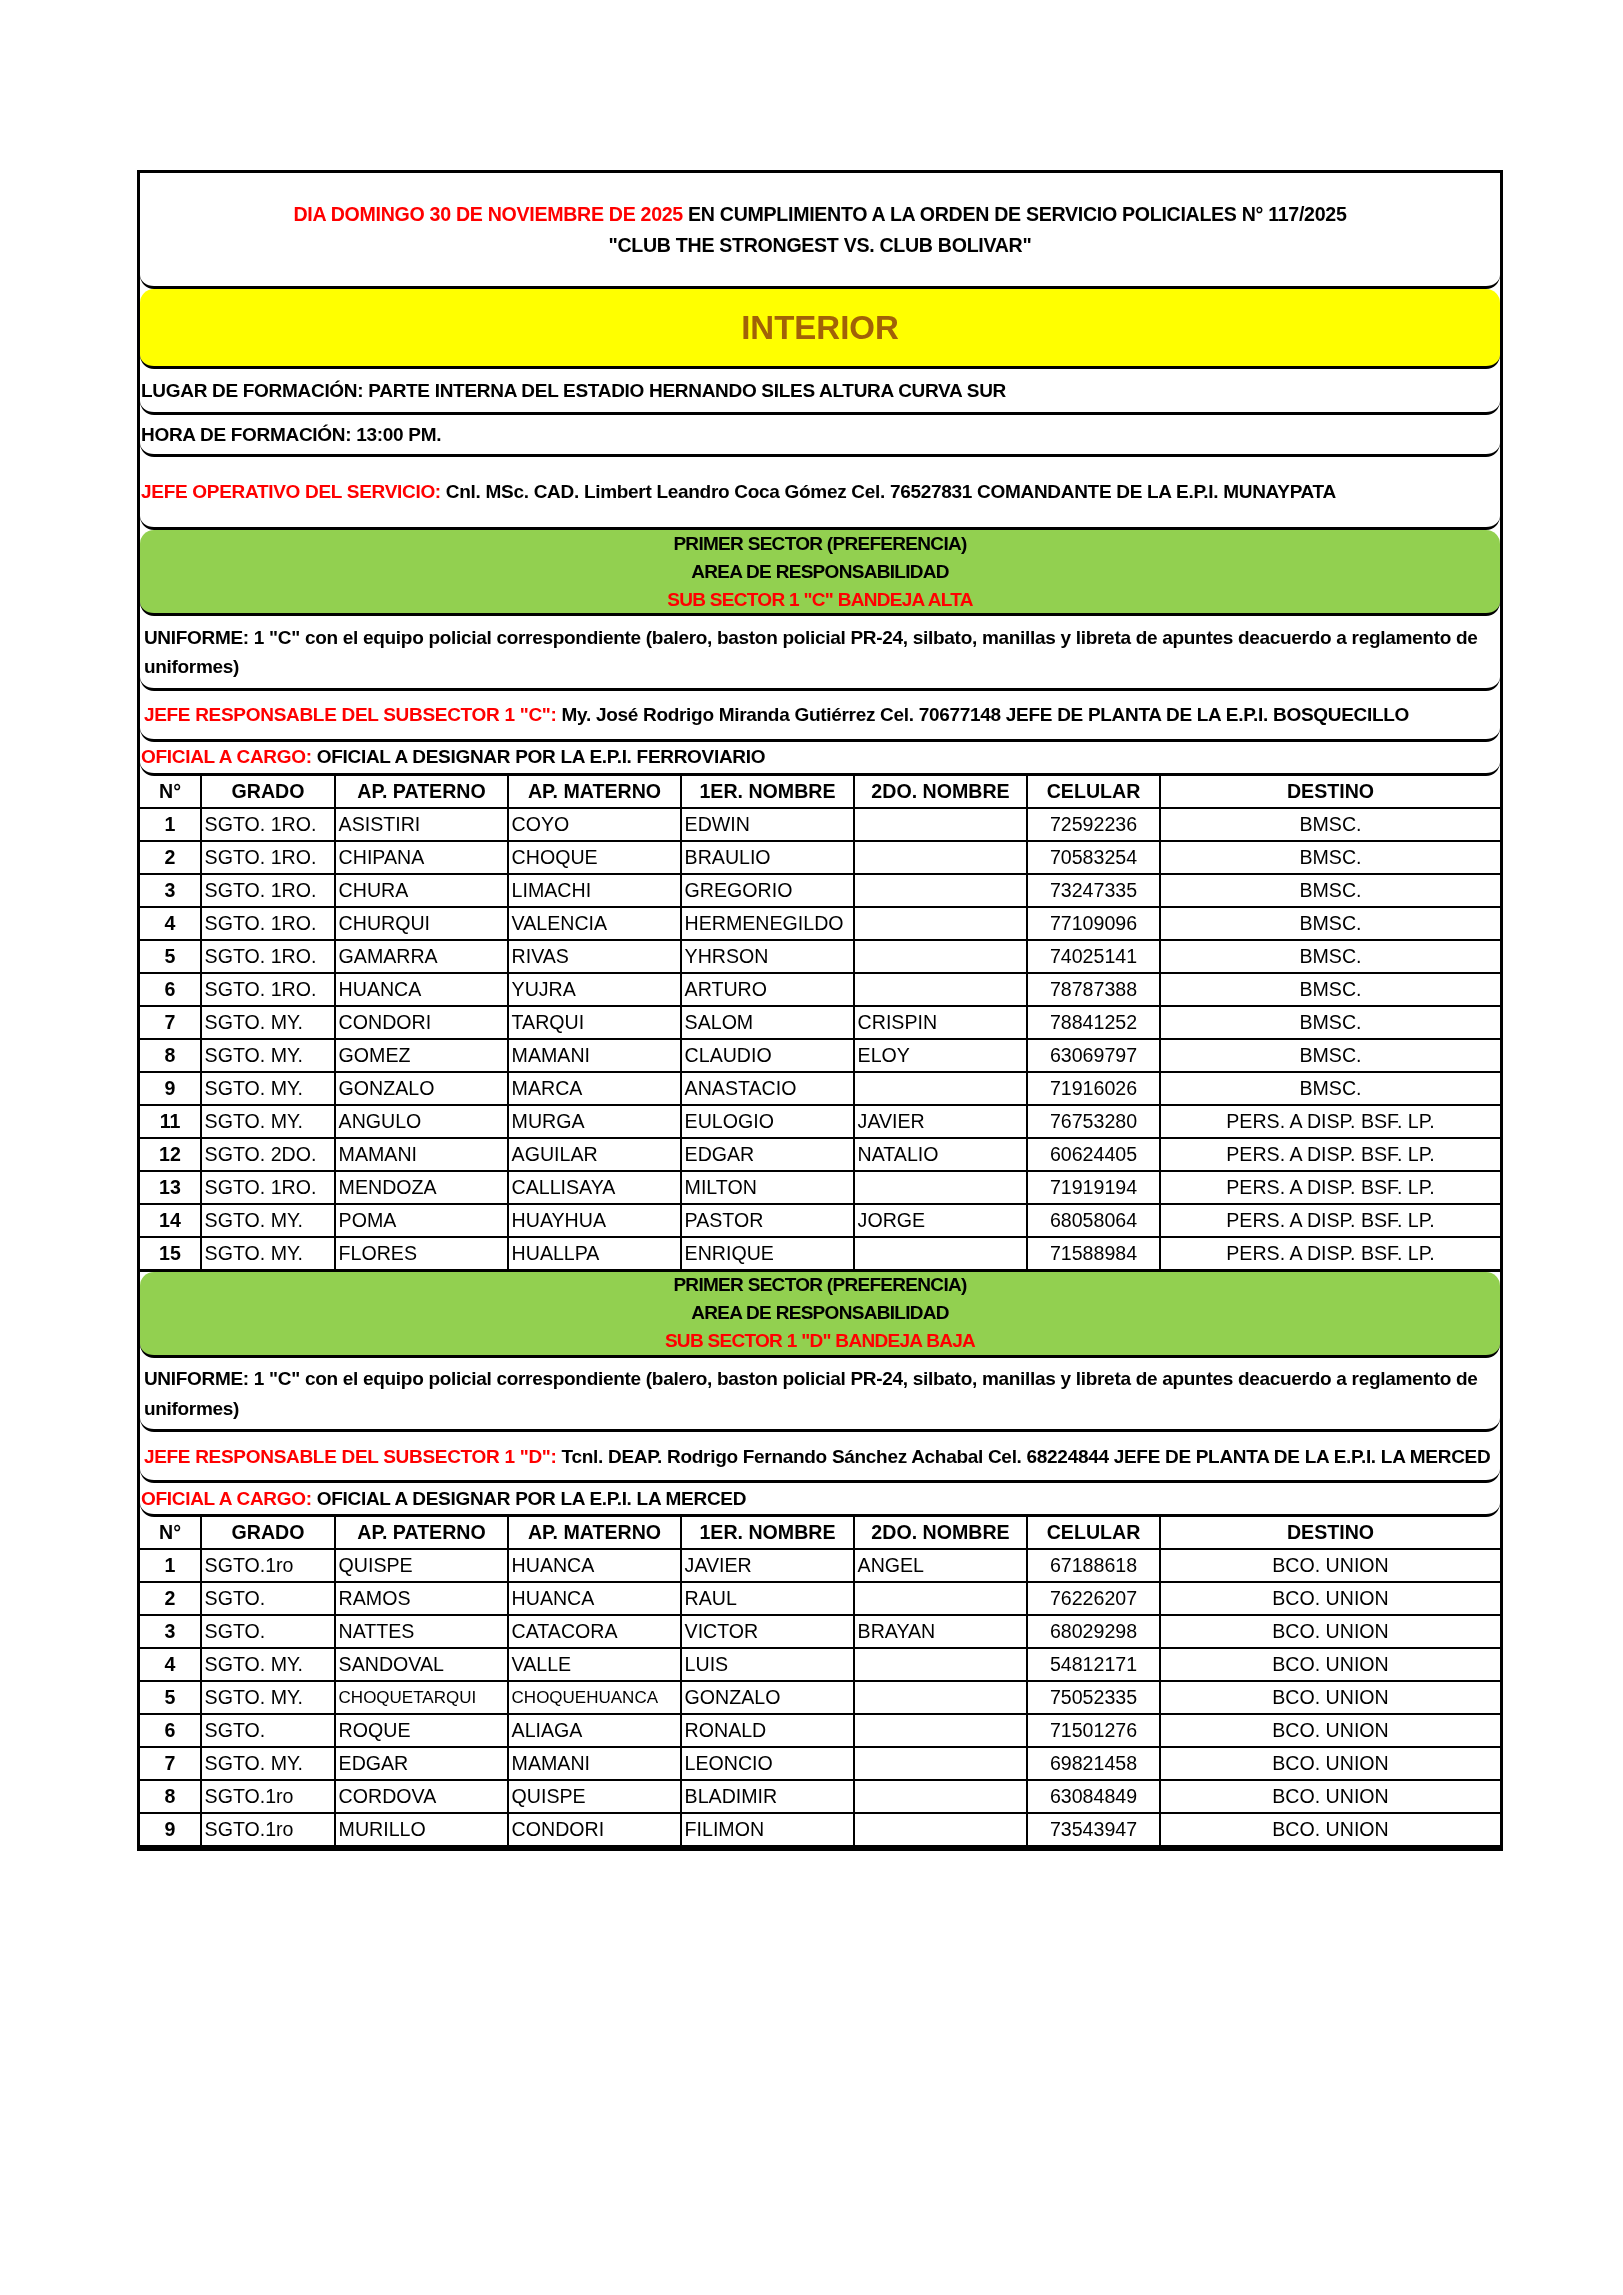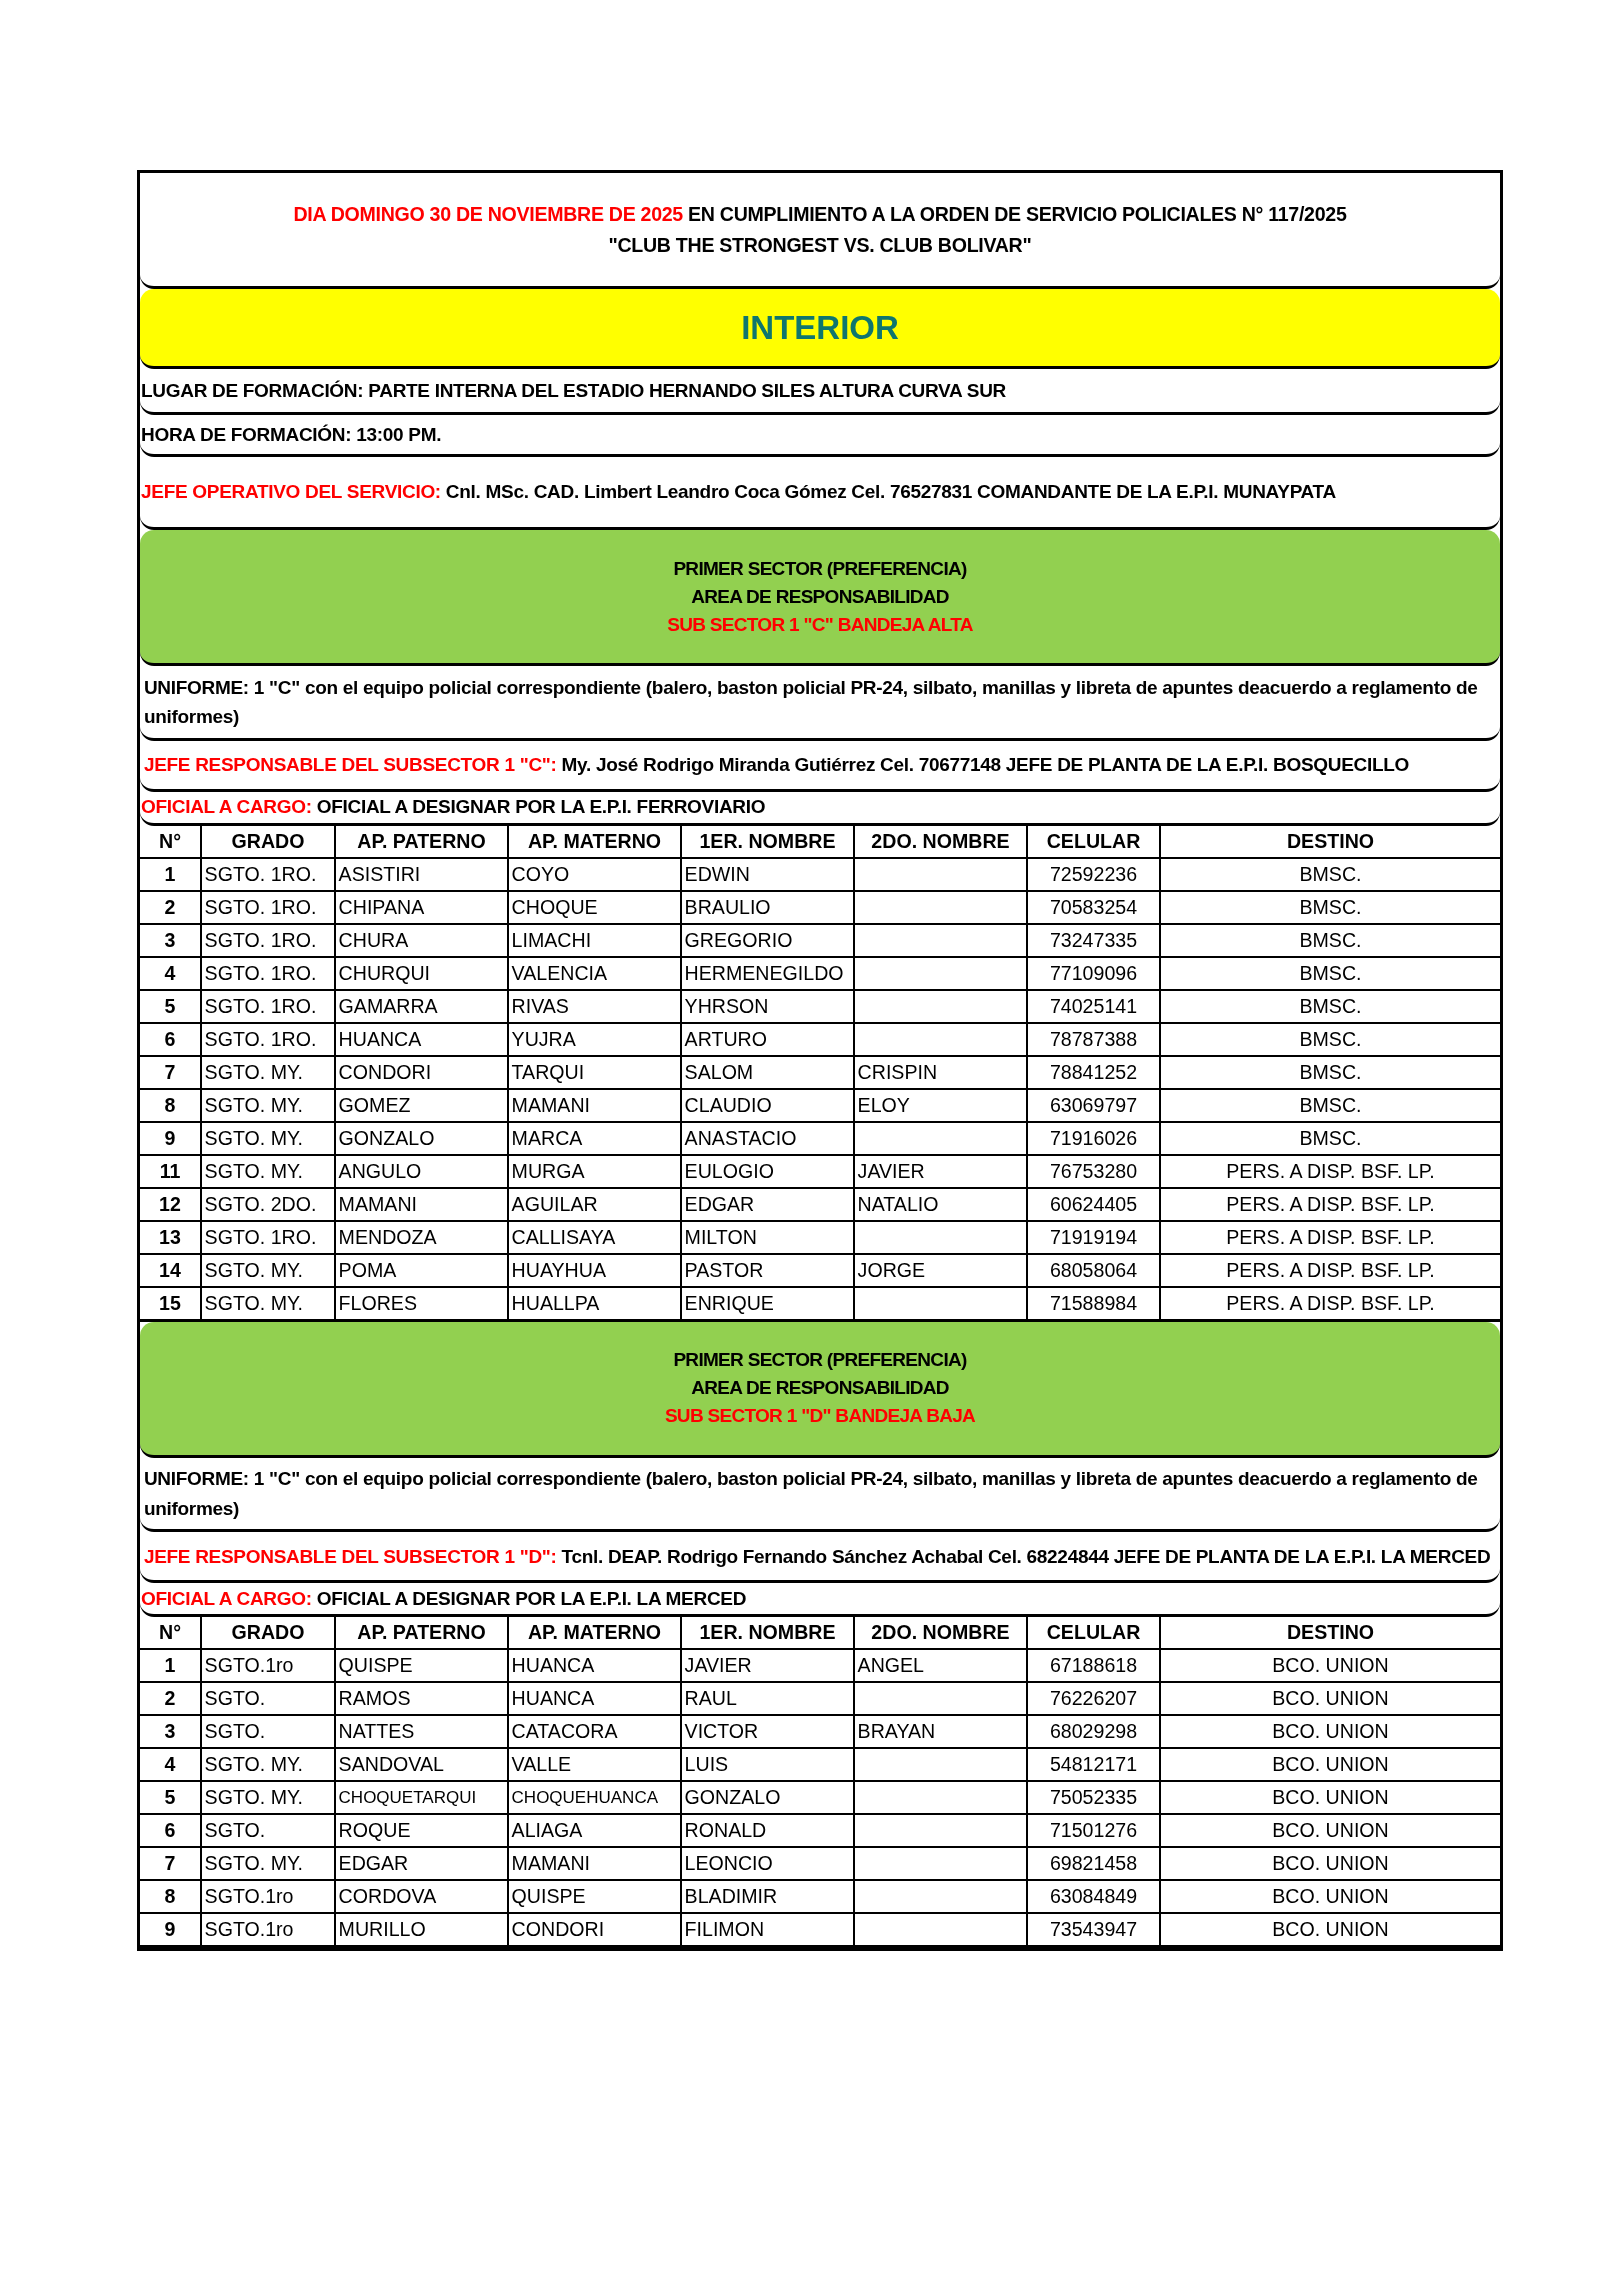--- a/index.html
+++ b/index.html
@@ -2,23 +2,23 @@
 <html style="font-size:10.5px"><head>
 <meta charset="utf-8">
 <style>
   html, body { margin: 0; padding: 0; background: #ffffff; }
   body { width: 1623px; height: 2295px; position: relative; font-family: "Liberation Sans", sans-serif; color: #000; }
   .sheet { position: absolute; left: 137px; top: 170px; width: 1366px; border: 3.3px solid #000; box-sizing: border-box; }
   .row { border-bottom: 3.3px solid #000; box-sizing: border-box; border-radius: 14px; }
   .row:last-child { border-bottom: none; }
   .hdr { height: 116px; display: flex; flex-direction: column; justify-content: center; align-items: center; font-weight: bold; font-size: 19.6px; line-height: 31px; letter-spacing: -0.3px; }
   .red { color: #ff0000; }
-  .yellow { background: #ffff00; height: 80px; display: flex; align-items: center; justify-content: center; font-weight: bold; font-size: 33px; color: #0f766e; }
+  .yellow { background: #ffff00; height: 80px; display: flex; align-items: center; justify-content: center; font-weight: bold; font-size: 33px; color: #a16207; }
   .info { font-weight: bold; font-size: 19px; padding-left: 1px; display: flex; align-items: center; letter-spacing: -0.3px; }
-  .green { background: #92d050; height: 136px; display: flex; flex-direction: column; justify-content: center; align-items: center; font-weight: bold; font-size: 19px; line-height: 28px; letter-spacing: -0.7px; }
+  .green { background: #92d050; height: 86px; display: flex; flex-direction: column; justify-content: center; align-items: center; font-weight: bold; font-size: 19px; line-height: 28px; letter-spacing: -0.7px; }
   .para { font-weight: bold; font-size: 19px; line-height: 29.4px; padding: 6.5px 3.9px; letter-spacing: -0.3px; }
   table { border-collapse: collapse; width: 100%; table-layout: fixed; }
   td, th { border: 2.6px solid #000; height: 31px; font-size: 19.6px; padding: 0 2.6px; white-space: nowrap; overflow: hidden; }
   th { font-weight: bold; text-align: center; }
   td.n { text-align: center; font-weight: bold; }
   td.c { text-align: center; }
   td.small { font-size: 17px; }
   tr td:first-child, tr th:first-child { border-left: none; }
   tr td:last-child, tr th:last-child { border-right: none; }
   .tbl-wrap { border-bottom: 3.3px solid #000; }

